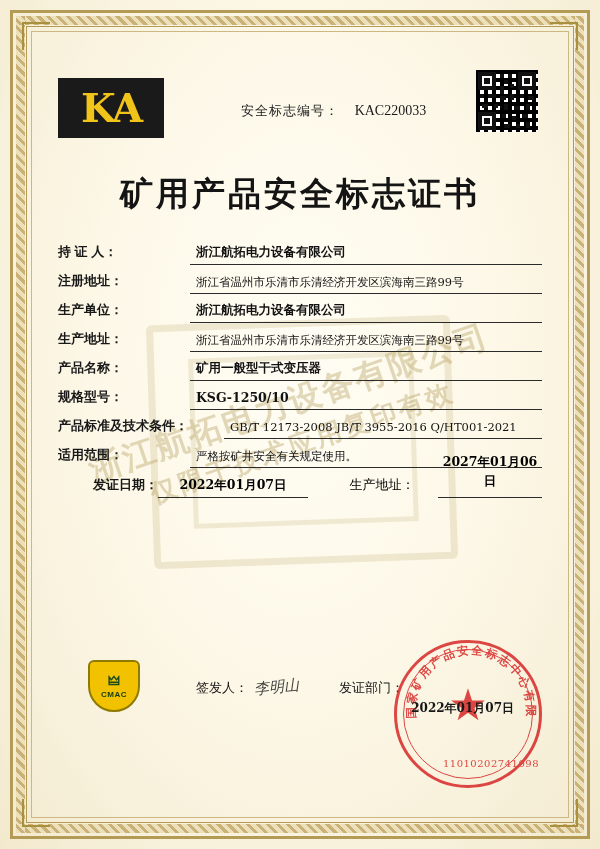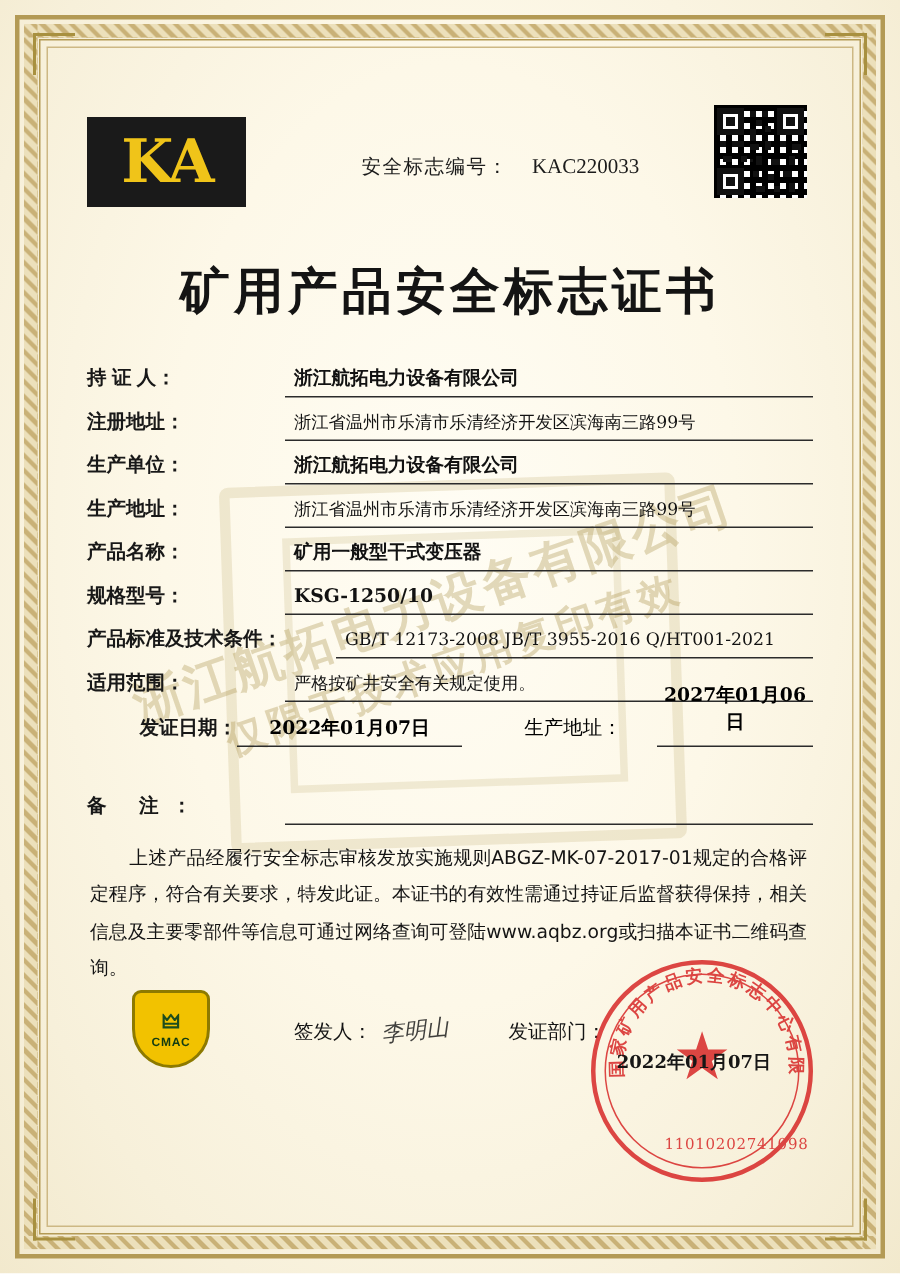--- a/index.html
+++ b/index.html
@@ -497,32 +497,23 @@
       <div class="label">发证日期：</div>
       <div class="d1">
         <span class="dv">2022年01月07日</span>
       </div>
       <div class="mid">生产地址：</div>
       <div class="d2">
         <span class="dv">2027年01月06日</span>
       </div>
     </div>
 
-    <div class="row remark">
-      <div class="label">备 注：</div>
-      <div class="value-wrap">
-        <span class="value small"></span>
-      </div>
-    </div>
-
-  </div>
-
-  <div class="statement">
-    <span class="indent"></span><span>上述产品经履行安全标志审核发放实施规则ABGZ-MK-07-2017-01规定的合格评定程序，符合有关要求，特发此证。本证书的有效性需通过持证后监督获得保持，相关信息及主要零部件等信息可通过网络查询可登陆www.aqbz.org或扫描本证书二维码查询。</span>
-  </div>
+
+  </div>
+
 
   <div class="cmac">
     <div class="shield">
       <span class="mark">🜲</span>
       <span class="cmac-label">CMAC</span>
     </div>
   </div>
 
   <div class="sign-row">
     <span class="sign-label">签发人：</span>

